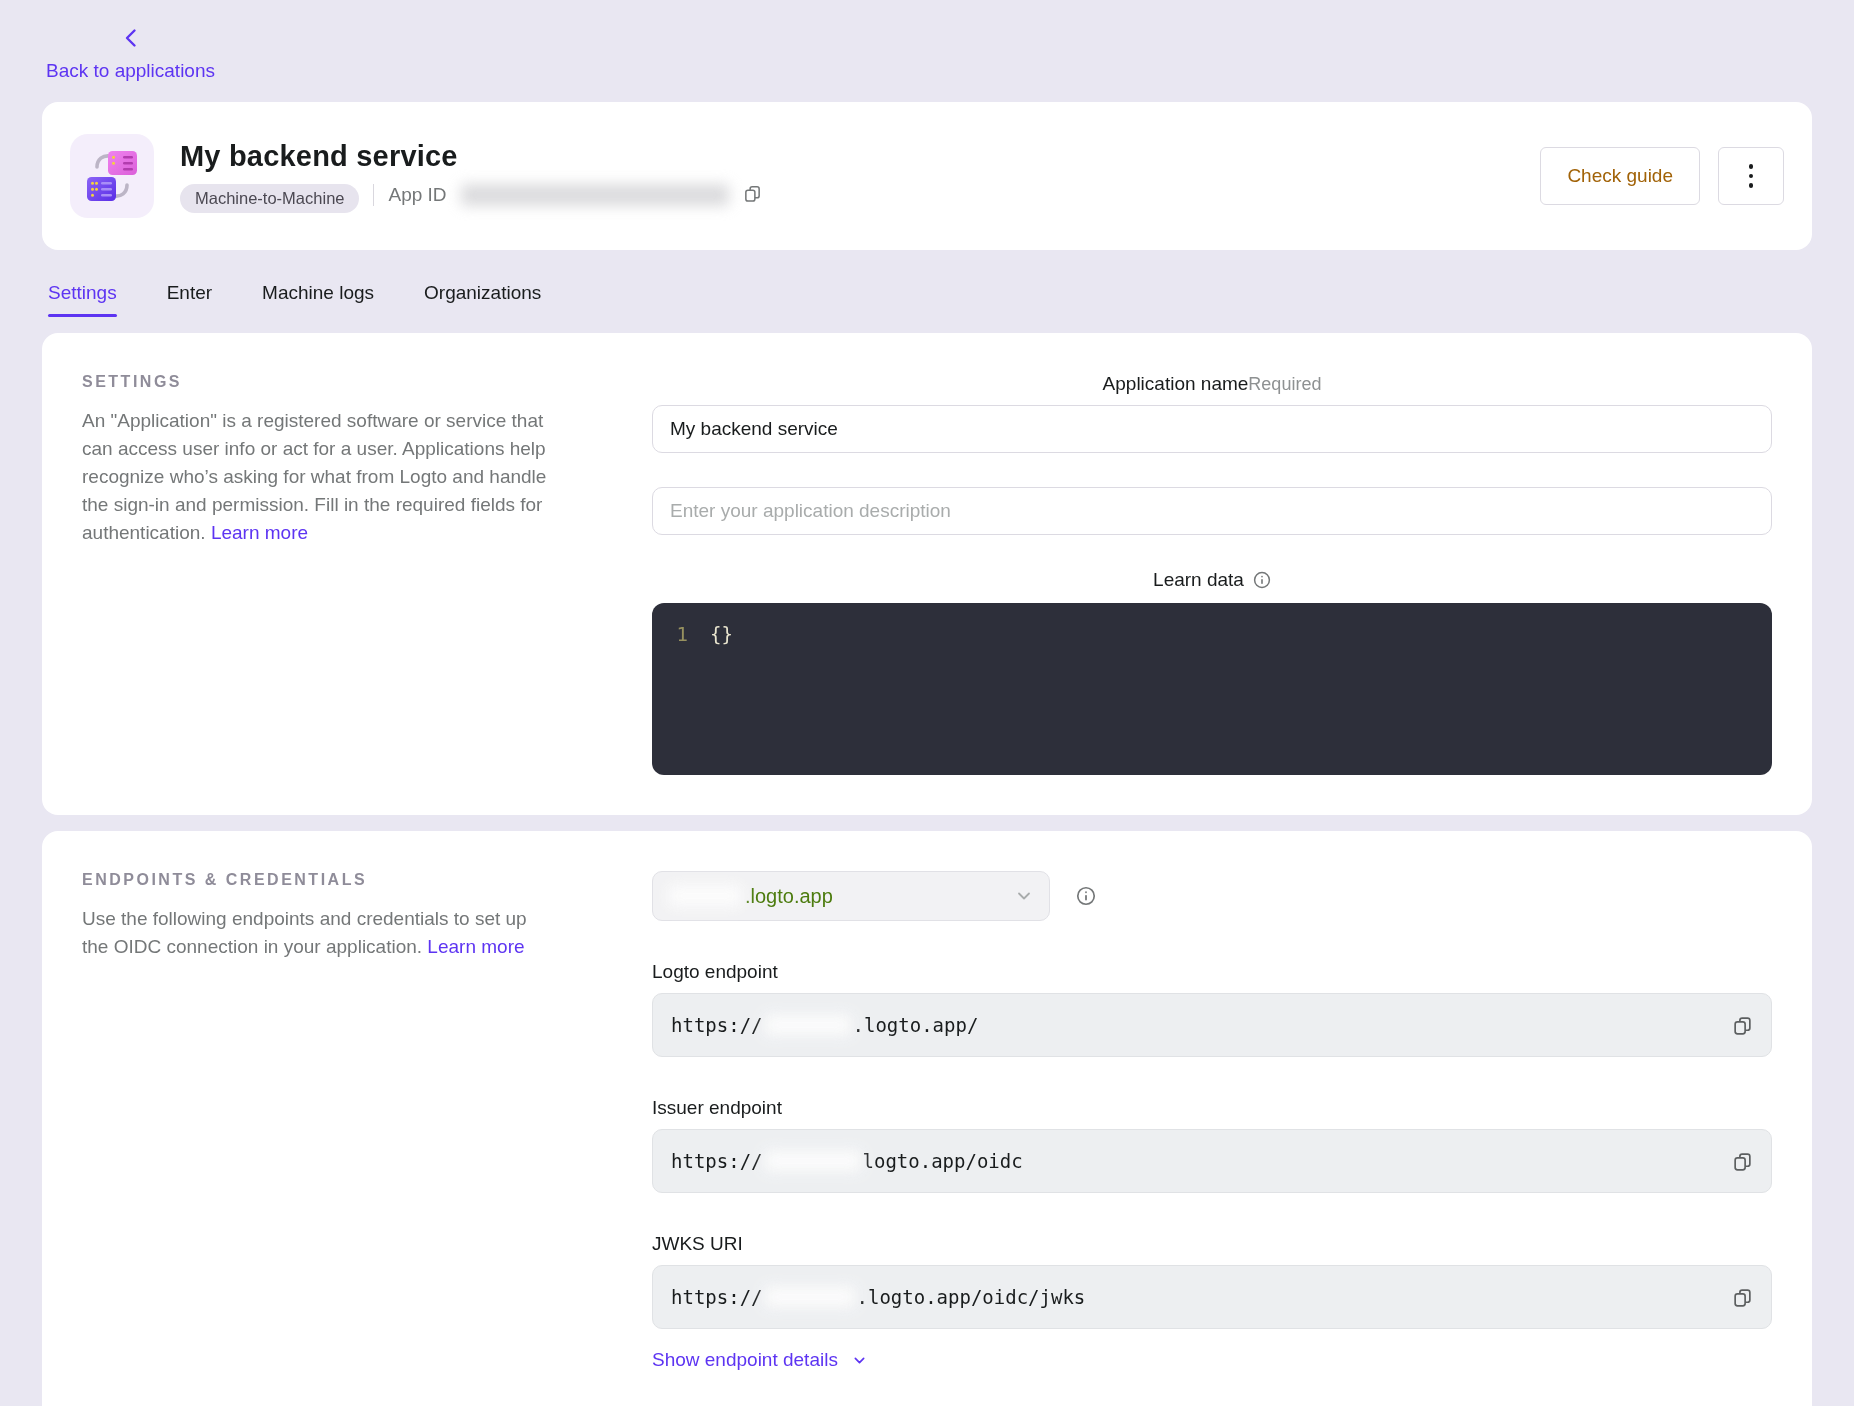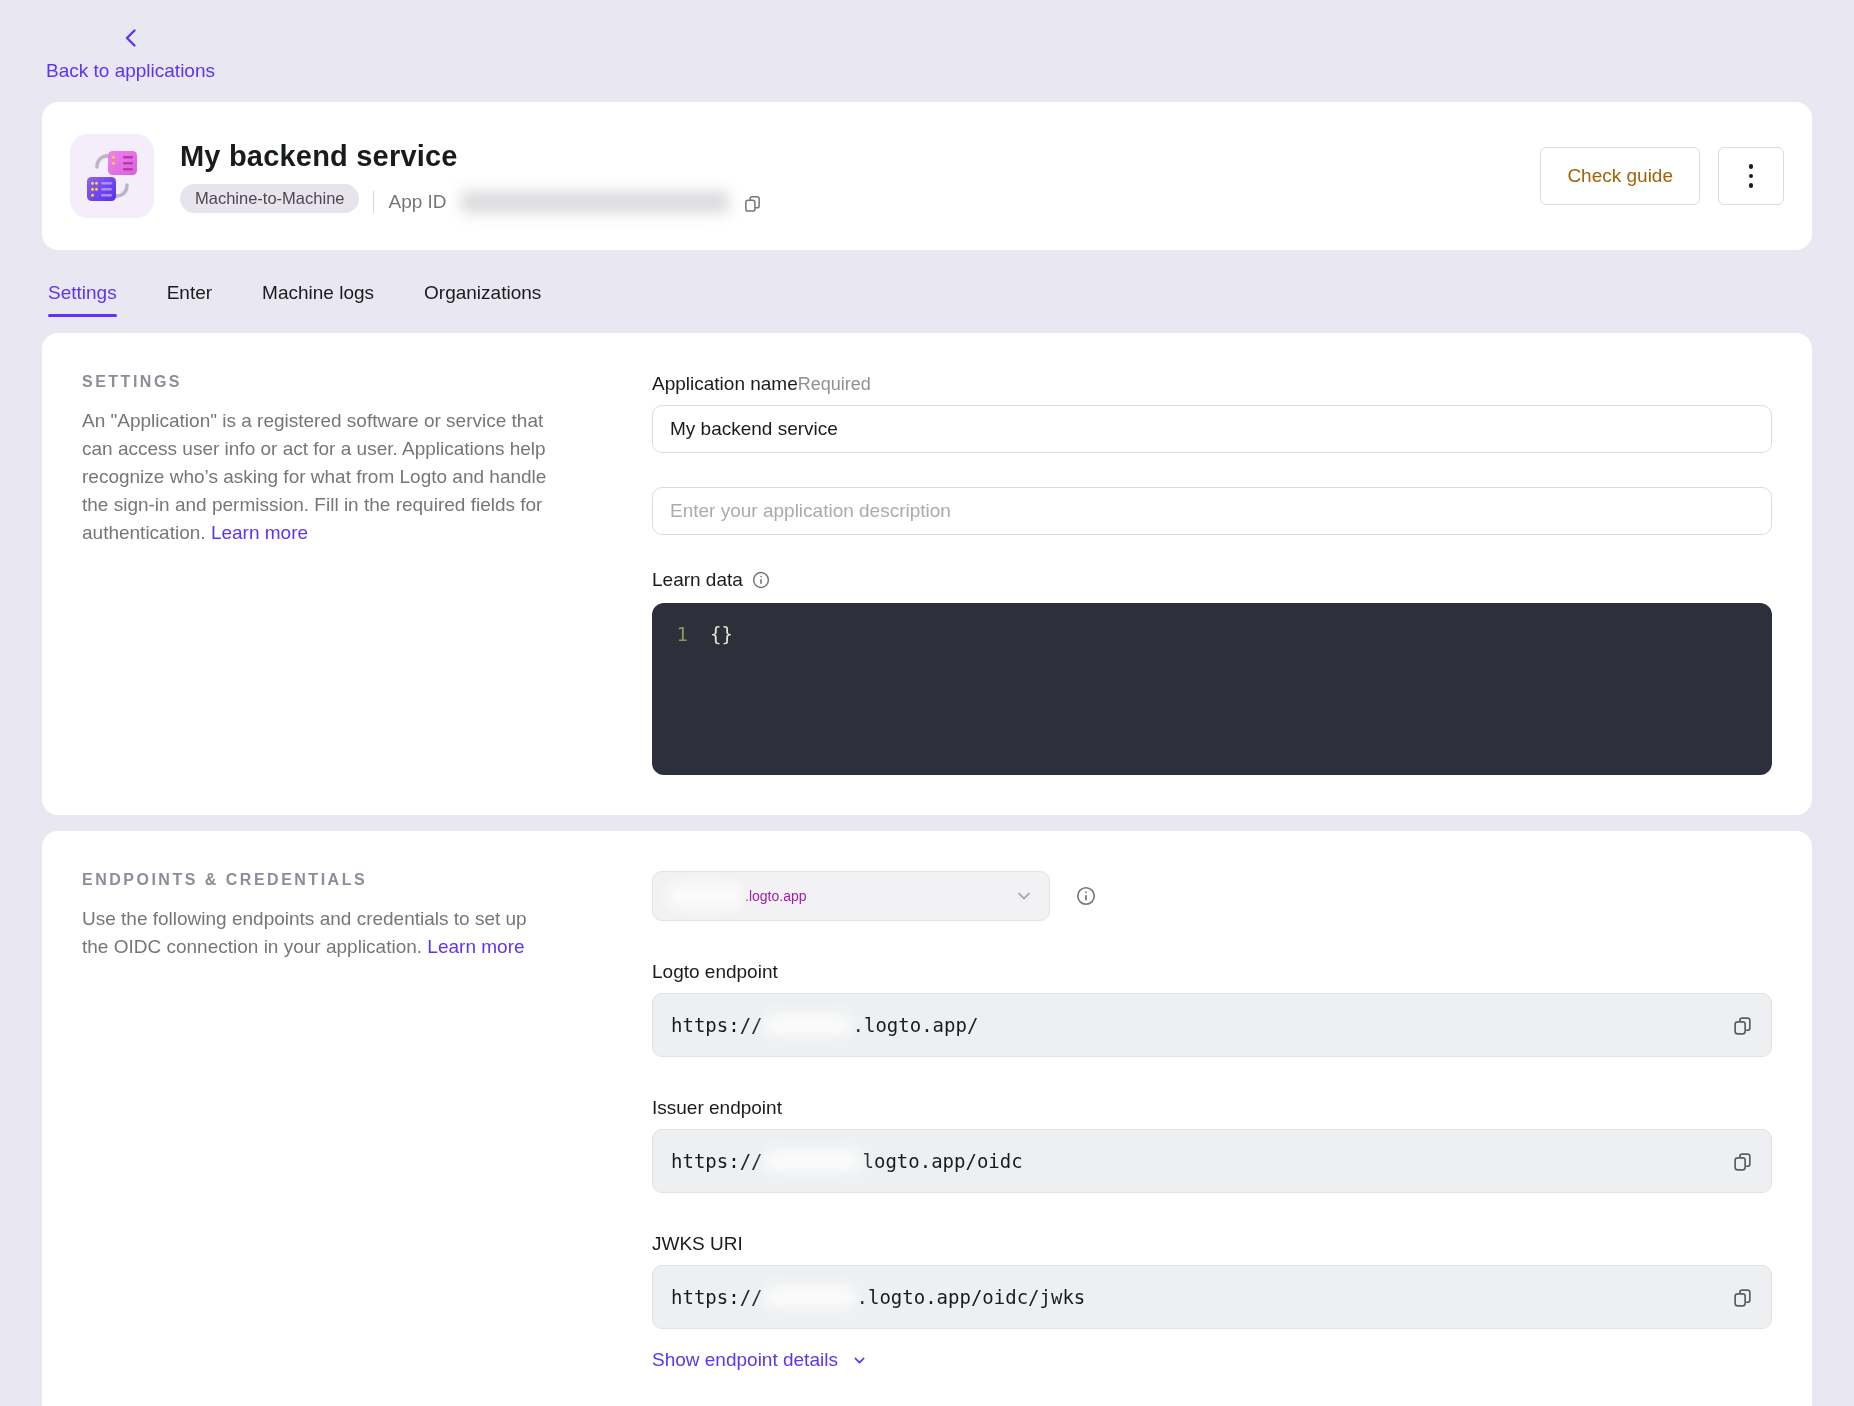--- a/index.html
+++ b/index.html
@@ -18,21 +18,21 @@
 
   
   .card { background:#fff; border-radius:16px; }
 
   
   .header-card { display:flex; align-items:center; padding:24px 28px; height:148px; }
   .app-logo { width:84px; height:84px; border-radius:18px; background:#f4eefb;
     display:flex; align-items:center; justify-content:center; flex-shrink:0; }
   .header-main { margin-left:26px; flex:1; min-width:0; }
   .app-title { font-size:29px; font-weight:700; letter-spacing:.2px; }
-  .meta-row { display:flex; align-items:flex-end; margin-top:11px; gap:14px; }
+  .meta-row { display:flex; align-items:flex-start; margin-top:11px; gap:14px; }
   .type-badge { background:#e7e4ee; color:#4b4852; font-size:16.5px; font-weight:500;
     padding:5px 15px; border-radius:999px; white-space:nowrap; }
   .meta-divider { width:1px; height:22px; background:#d9d7de; }
   .appid-label { color:#747778; font-size:19px; }
   .redacted { display:inline-block; border-radius:3px; filter:blur(7px); }
   .redacted--dark { background:#cfcfd2; opacity:.75; }
   .redacted--light { background:#fdfdfd; opacity:.95; }
   .header-actions { display:flex; align-items:center; gap:18px; }
   .btn-outline { background:#fff; border:1px solid #dcdae2; border-radius:6px;
     font-size:19px; font-weight:500; color:#a16207; padding:0 26px; height:58px;
@@ -50,40 +50,40 @@
 
   
   .section-card { display:flex; padding:40px; margin-top:16px; }
   .left-col { width:474px; flex-shrink:0; margin-right:96px; }
   .section-title { color:#8f8c99; font-size:16px; font-weight:700; letter-spacing:2.5px; }
   .section-desc { margin-top:16px; color:#747778; font-size:19px; line-height:1.48; }
   .link { color:var(--accent,#5d34f2); cursor:pointer; }
   .form-col { flex:1; min-width:0; }
 
   
-  .label-row { display:flex; justify-content:flex-start; align-items:flex-end; margin-bottom:10px; }
+  .label-row { display:flex; justify-content:center; align-items:flex-end; margin-bottom:10px; }
   .field-label { font-size:19px; font-weight:500; display:flex; align-items:center; gap:9px; }
   .required-hint { color:#8e9192; font-size:18px; }
   .text-input { width:100%; height:48px; border:1px solid #dcdae2; border-radius:10px;
     font-size:19px; padding:0 17px; font-family:inherit; color:#191c1d; background:#fff; outline:none; }
   .text-input::placeholder { color:#a9acac; }
   .field-group { margin-top:34px; }
   .info-icon { color:#747778; display:flex; }
 
   
   .code-editor { margin-top:2px; background:var(--editor-bg,#2d2f3a); border-radius:12px;
     height:172px; padding:20px 0; display:flex;
     font-family:"DejaVu Sans Mono","Liberation Mono",monospace; font-size:19px; }
   .gutter { width:58px; text-align:right; padding-right:22px; color:#97915f; flex-shrink:0; }
   .code-line { color:#e9e5cf; }
 
   
   .domain-select { width:398px; height:50px; background:#f2f2f4; border:1px solid #e1e1e6;
     border-radius:10px; display:flex; align-items:center; padding:0 16px; cursor:pointer; }
-  .domain-select .domain-text { font-size:14px; color:#a21caf; }
+  .domain-select .domain-text { font-size:20px; color:#4d7c0f; }
   .domain-select .chev { margin-left:auto; color:#a9acac; display:flex; }
   .select-row { display:flex; align-items:center; gap:26px; }
   .endpoint-label { font-size:19px; font-weight:500; margin:40px 0 10px; }
   .readonly-field { height:64px; background:#edeff1; border:1px solid #e0e2e5; border-radius:10px;
     display:flex; align-items:center; padding:0 18px;
     font-family:"DejaVu Sans Mono","Liberation Mono",monospace; font-size:19px; color:#191c1d; }
   .readonly-field .copy-btn { margin-left:auto; color:#5c5f60; display:flex; cursor:pointer; }
   .copy-btn svg { display:block; }
   .show-details { display:flex; align-items:center; gap:14px; margin-top:20px;
     color:var(--accent,#5d34f2); font-size:19px; font-weight:500; cursor:pointer; width:max-content; }

